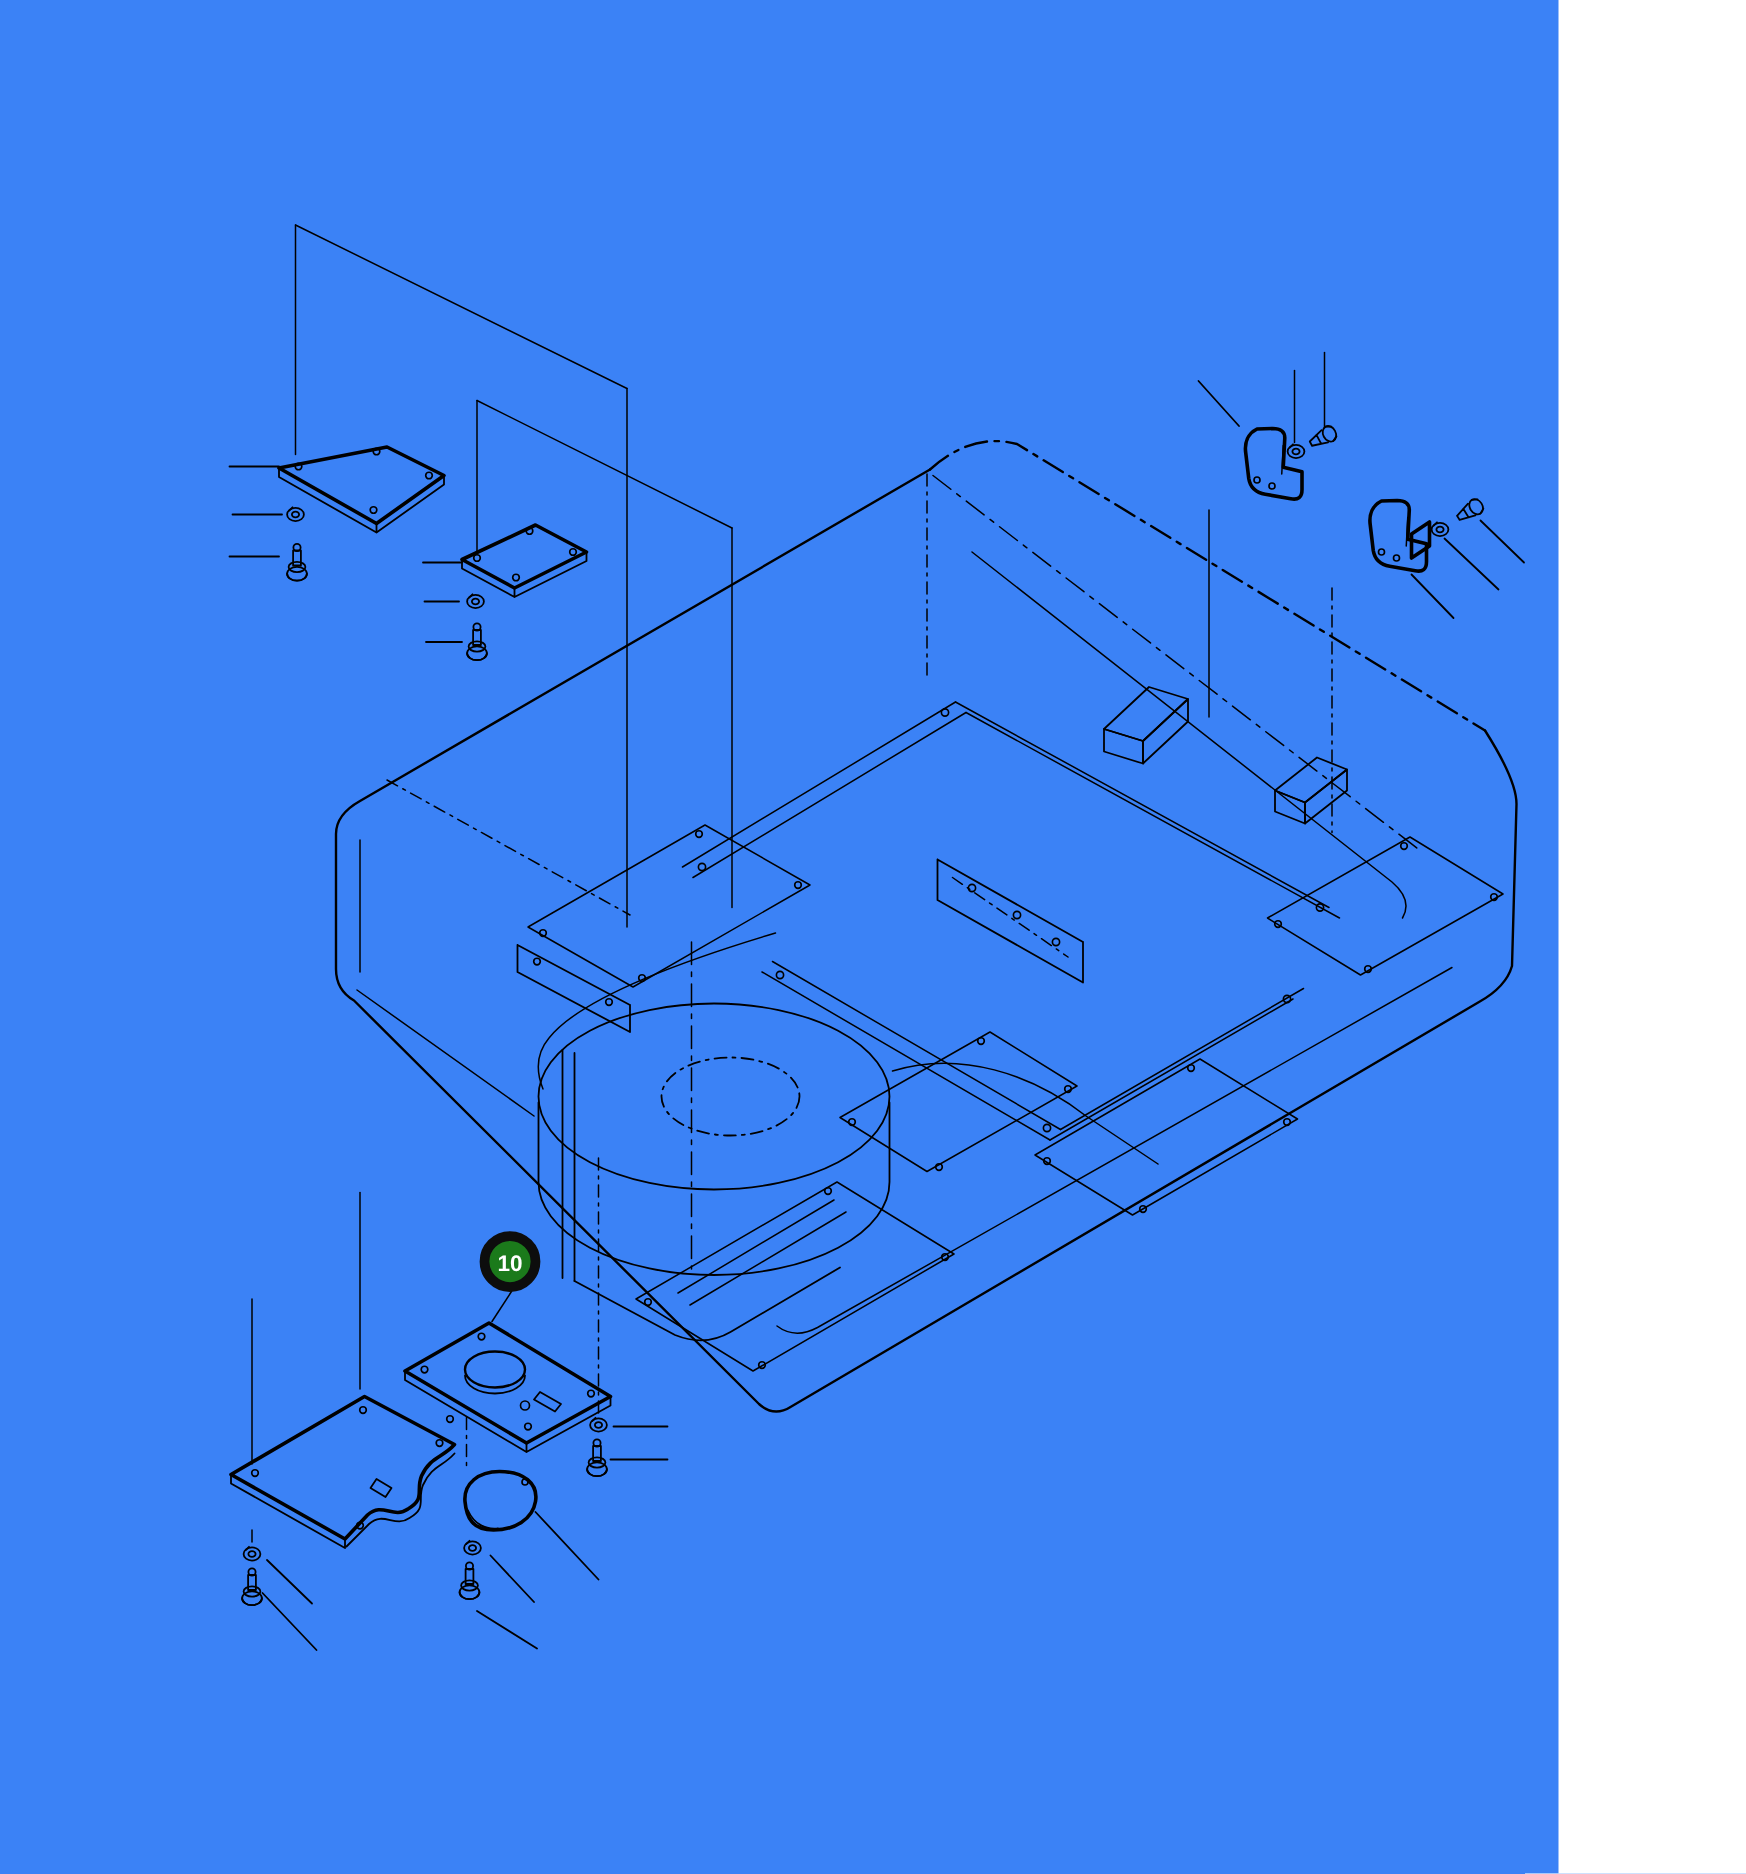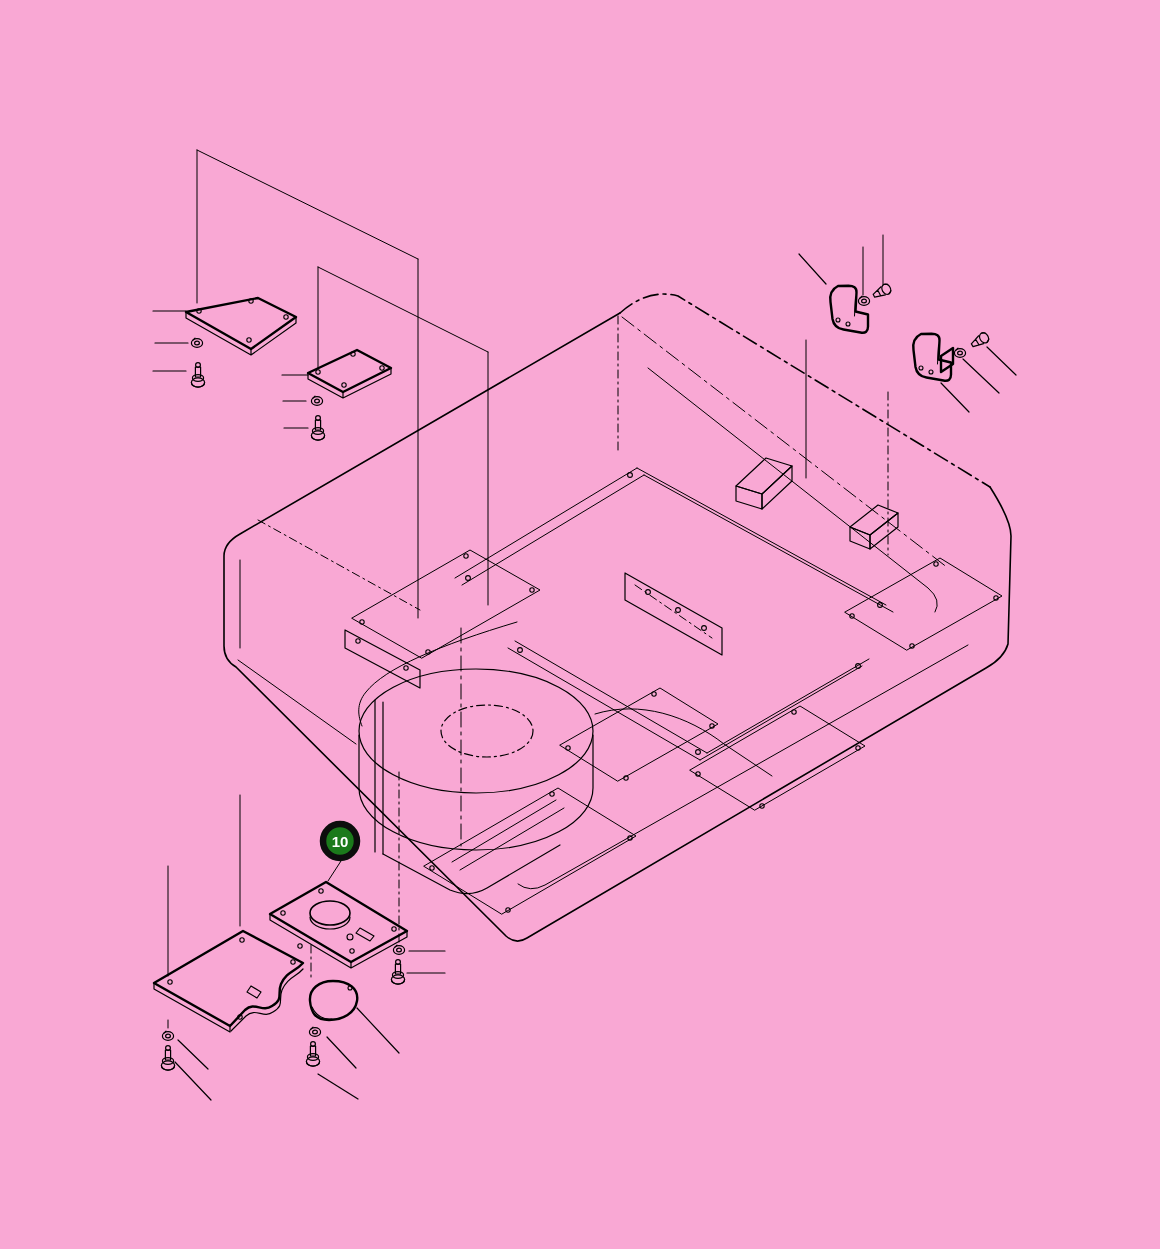--- a/index.html
+++ b/index.html
@@ -1,16 +1,16 @@
 <!DOCTYPE html>
 <html><head>
 <meta charset="utf-8">
 <style>
   html,body{margin:0;padding:0;background:#ffffff;}
-  .stage{position:relative;width:1160px;height:1249px;background:#f9a8d4;overflow:hidden;
+  .stage{position:relative;width:1039px;height:1249px;background:#3b82f6;overflow:hidden;
          font-family:"Liberation Sans", sans-serif;}
   svg{display:block;}
   
   .ln   {fill:none;stroke:#000;stroke-width:1.2;stroke-linecap:round;stroke-linejoin:round;}
   .thin {fill:none;stroke:#000;stroke-width:1.0;stroke-linecap:round;stroke-linejoin:round;}
   .med  {fill:none;stroke:#000;stroke-width:1.6;stroke-linecap:round;stroke-linejoin:round;}
   .heavy{fill:none;stroke:#000;stroke-width:2.4;stroke-linecap:round;stroke-linejoin:round;}
   .dd   {stroke-dasharray:15 5 3 5;}   
   .dd2  {stroke-dasharray:8 4 2 4;}
   .hole {fill:none;stroke:#000;stroke-width:1.1;}

